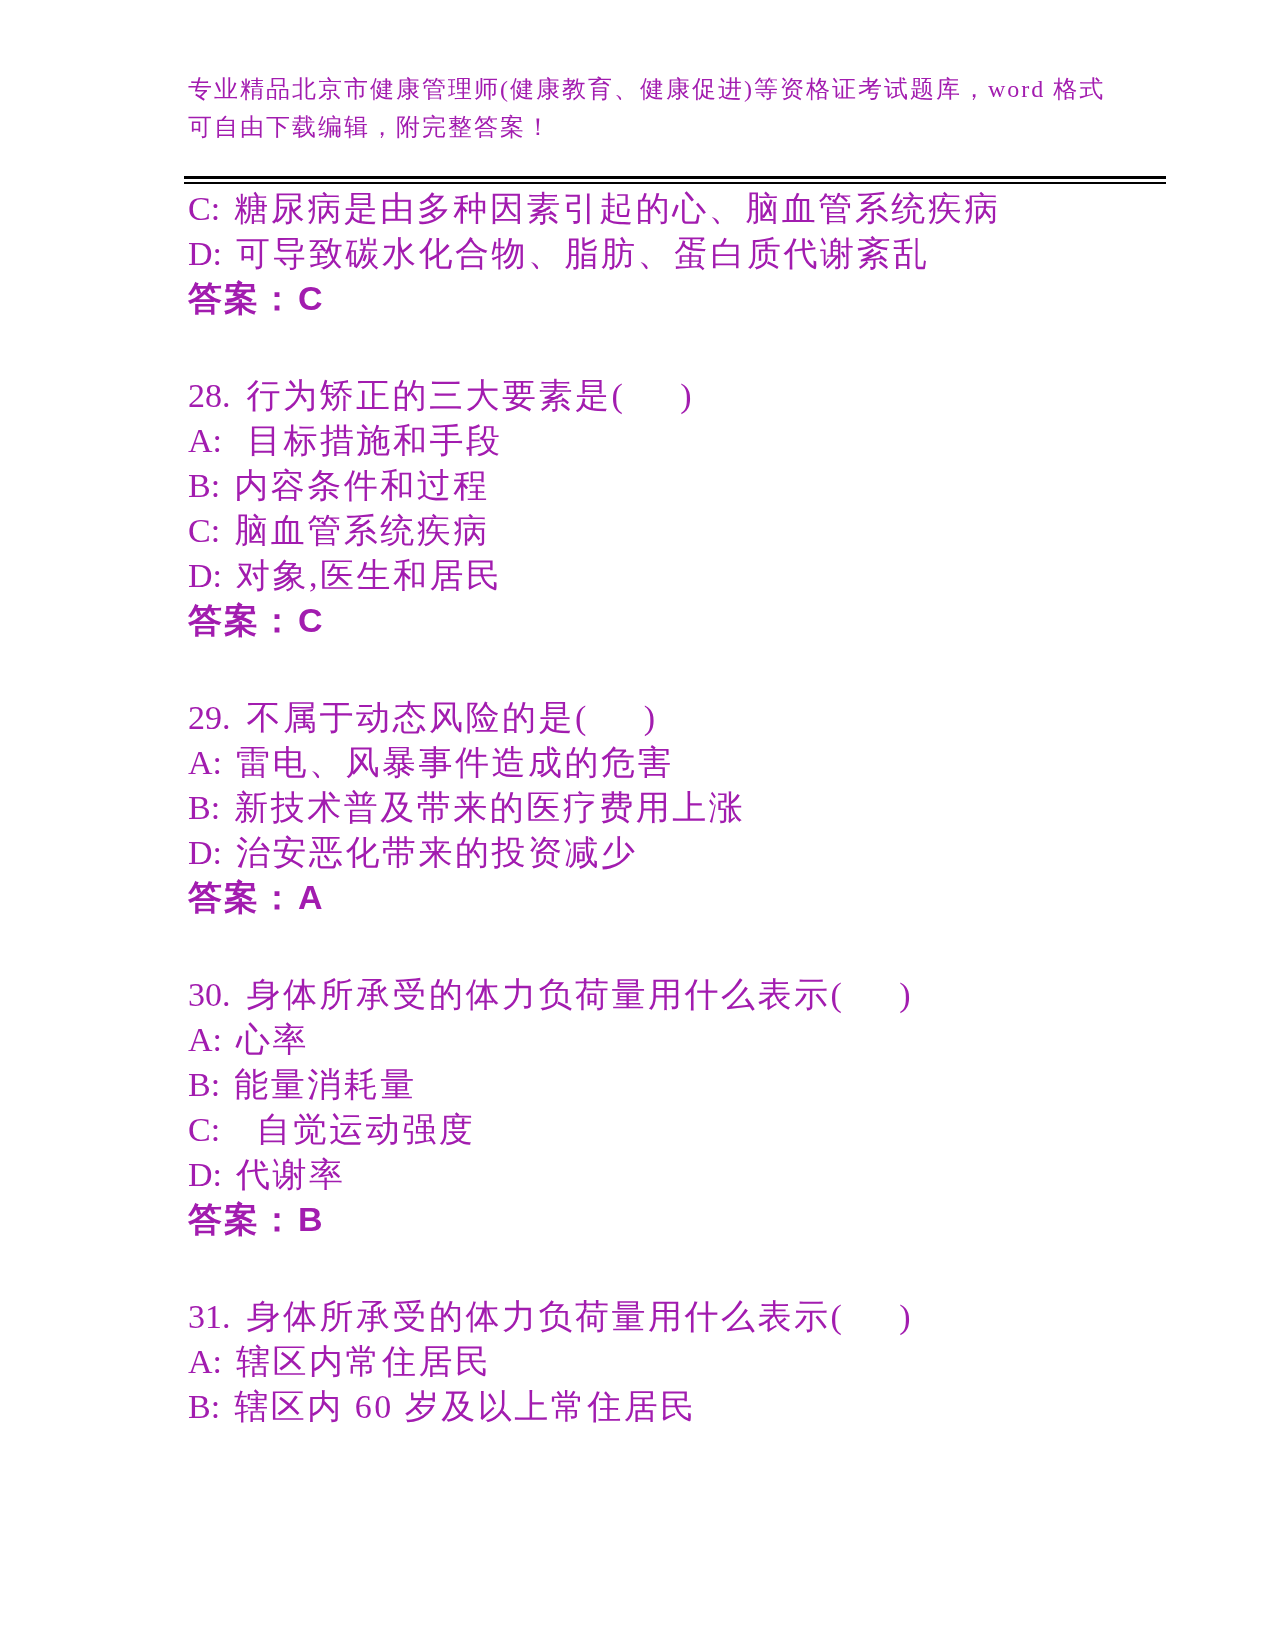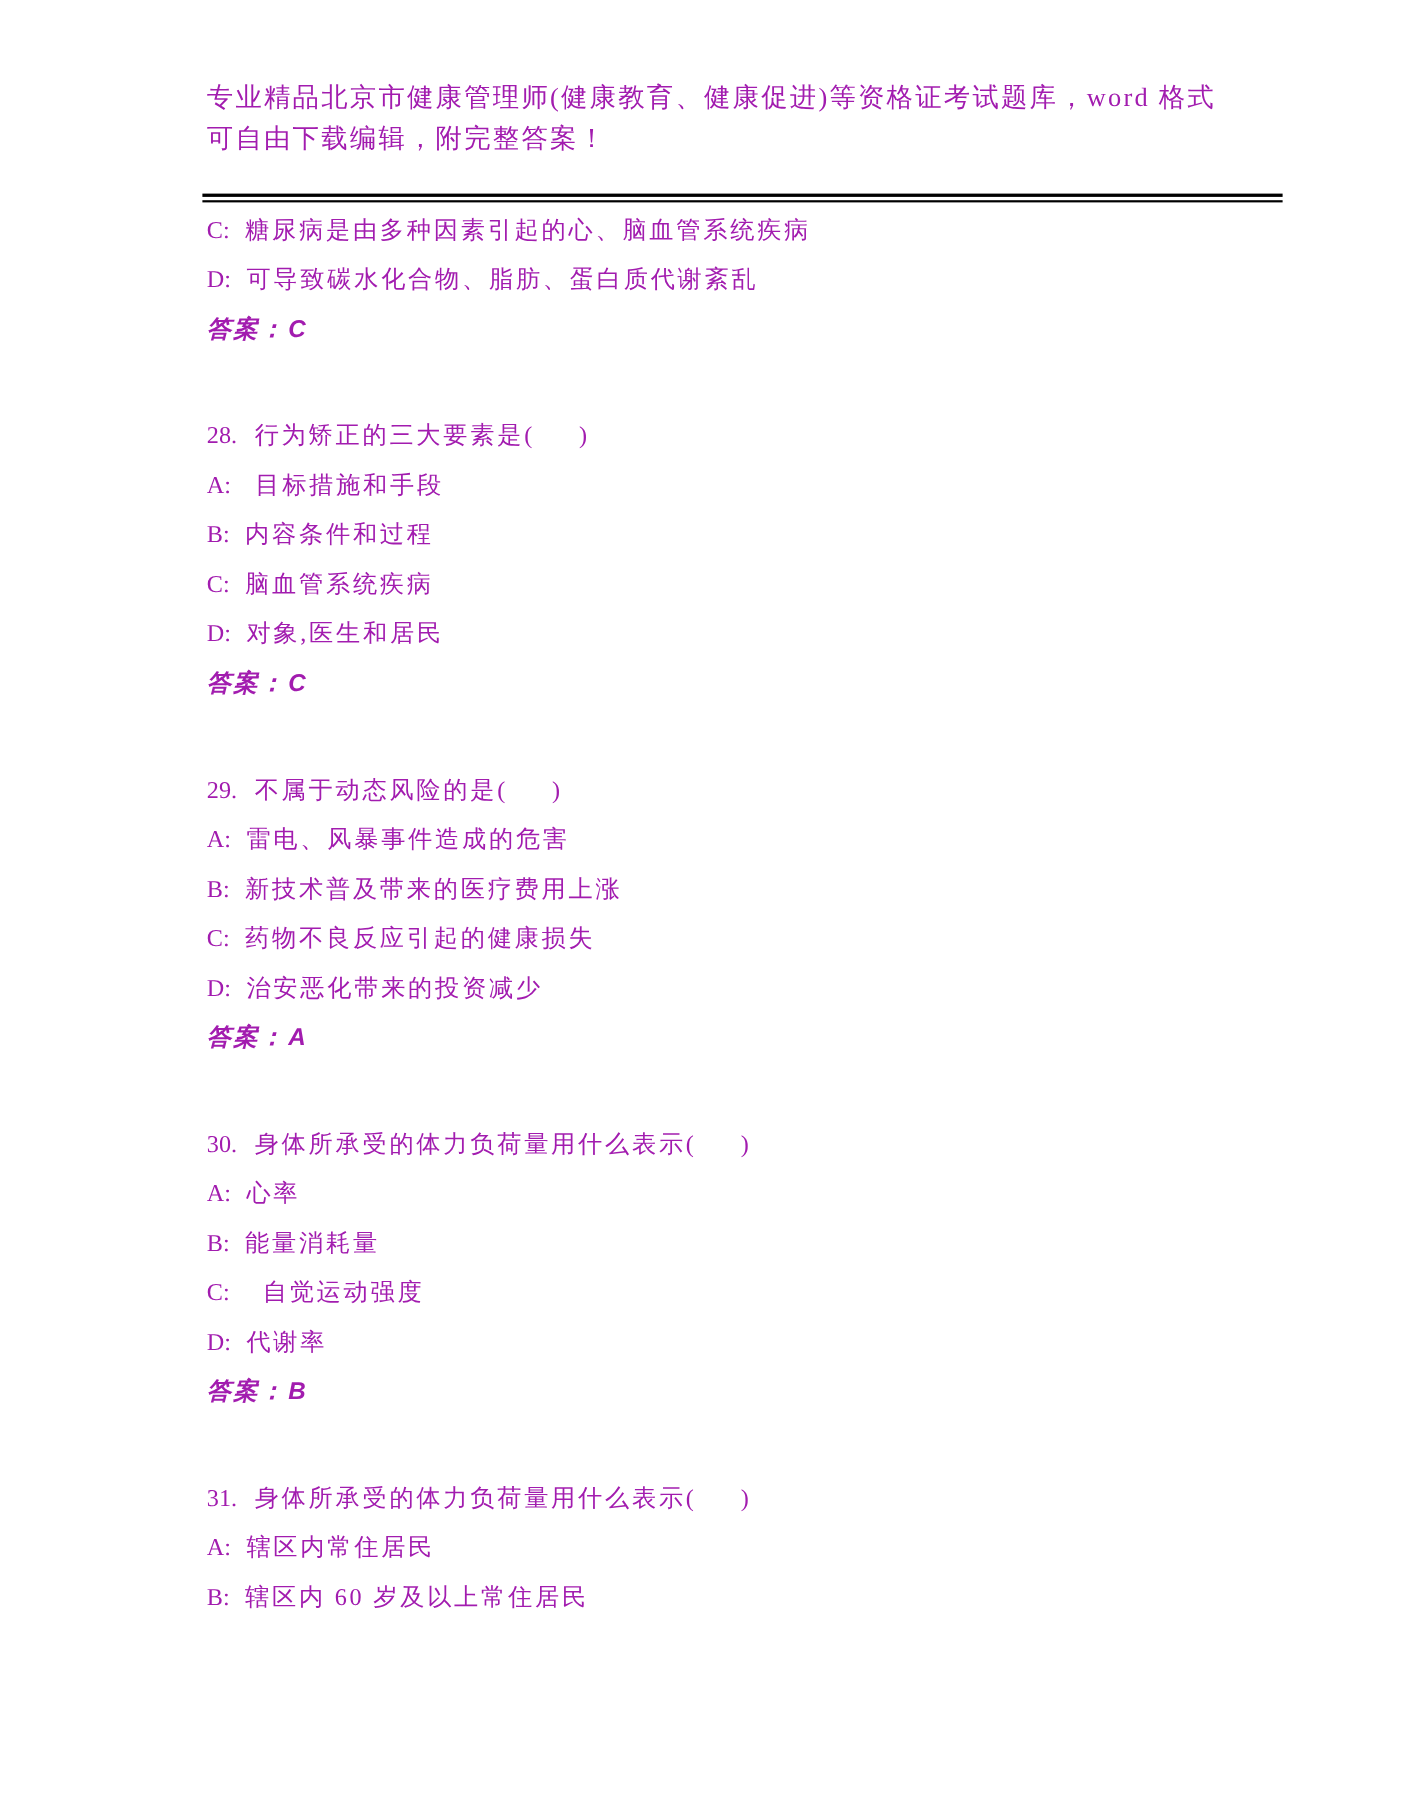--- a/index.html
+++ b/index.html
@@ -41,37 +41,36 @@
   .questions {
     position: absolute;
     left: 188px;
     top: 186px;
     width: 980px;
   }
   .line {
     margin: 0;
     height: 45px;
     line-height: 45px;
-    font-size: 22px;
+    font-size: 34px;
     letter-spacing: 2.5px;
     white-space: pre-wrap;
   }
   .q-num {
     letter-spacing: 0;
     margin-right: 16px;
   }
   .opt-label {
     letter-spacing: 0;
     margin-right: 14px;
   }
   .answer {
     font-family: "Liberation Sans", "DejaVu Sans", sans-serif;
     font-weight: bold;
     letter-spacing: 2px;
-    font-style: italic;
   }
   .ans-label {
     margin-right: 2px;
   }
   .spacer {
     height: 52px;
   }
 </style>
 </head>
 <body>
@@ -107,21 +106,20 @@
 <p class="line answer"><span class="ans-label">答案：</span><span class="ans-value">C</span></p>
   </div>
 <div class="spacer"></div>
   <div class="question">
     <p class="line title"><span class="q-num">29.</span><span class="q-text">不属于动态风险的是(     )</span></p>
 
   <p class="line option"><span class="opt-label">A:</span><span class="opt-text">雷电、风暴事件造成的危害</span></p>
 
   <p class="line option"><span class="opt-label">B:</span><span class="opt-text">新技术普及带来的医疗费用上涨</span></p>
 
-  <p class="line option"><span class="opt-label">C:</span><span class="opt-text">药物不良反应引起的健康损失</span></p>
 
   <p class="line option"><span class="opt-label">D:</span><span class="opt-text">治安恶化带来的投资减少</span></p>
 <p class="line answer"><span class="ans-label">答案：</span><span class="ans-value">A</span></p>
   </div>
 <div class="spacer"></div>
   <div class="question">
     <p class="line title"><span class="q-num">30.</span><span class="q-text">身体所承受的体力负荷量用什么表示(     )</span></p>
 
   <p class="line option"><span class="opt-label">A:</span><span class="opt-text">心率</span></p>
 

